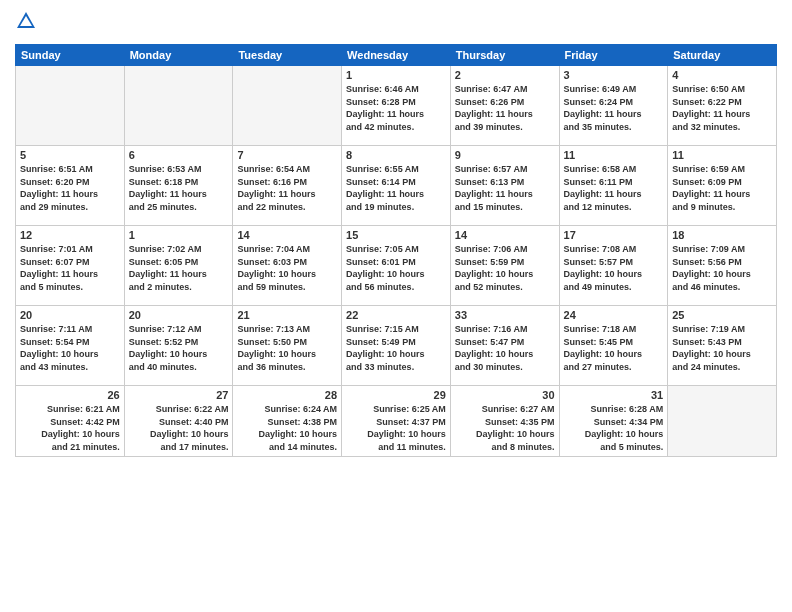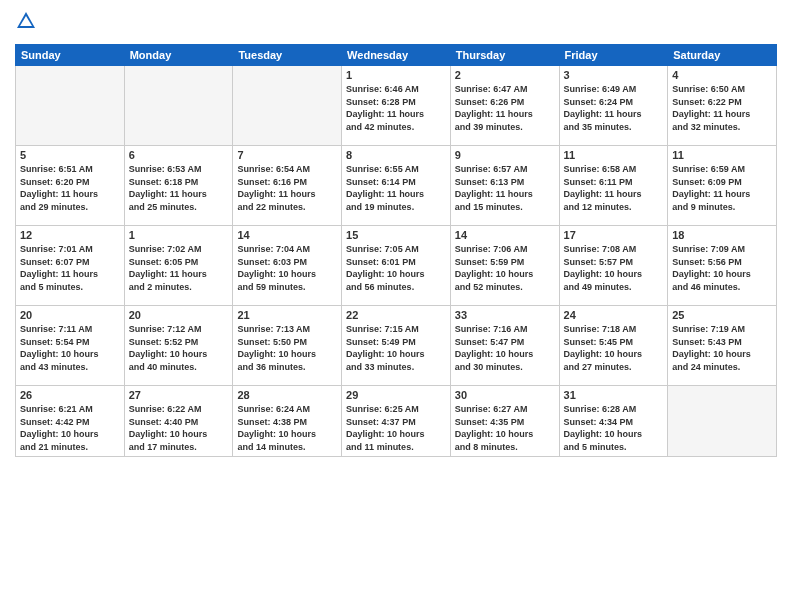--- a/index.html
+++ b/index.html
@@ -78,20 +78,21 @@
       margin-bottom: 2px;
     }
     .day-info {
       font-size: 9px;
       line-height: 1.4;
       color: #333;
       font-weight: bold;
     }
     .last-row td {
       height: 70px;
+      text-align: right;
     }
   </style>
 </head>
 <body>
 
 <div class="page">
   <div class="header">
     <div class="logo">
       <div>
         <svg width="22" height="22" viewBox="0 0 22 22">

